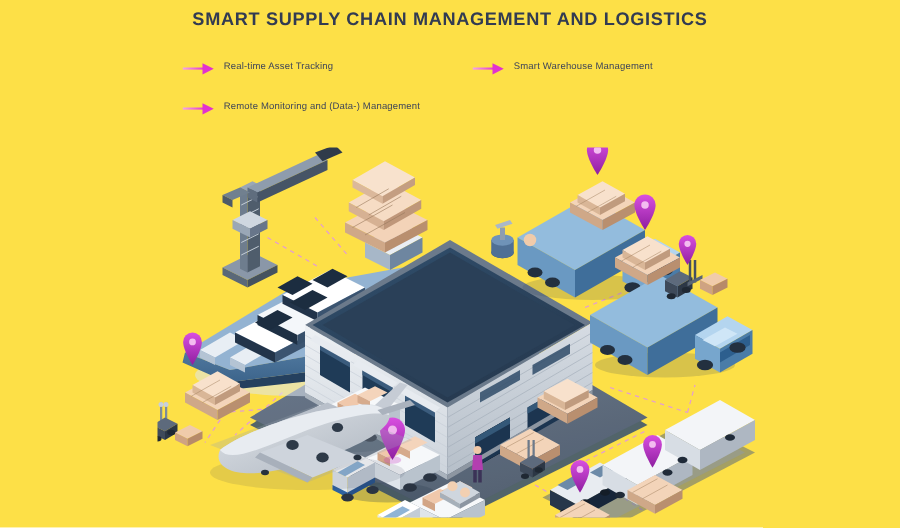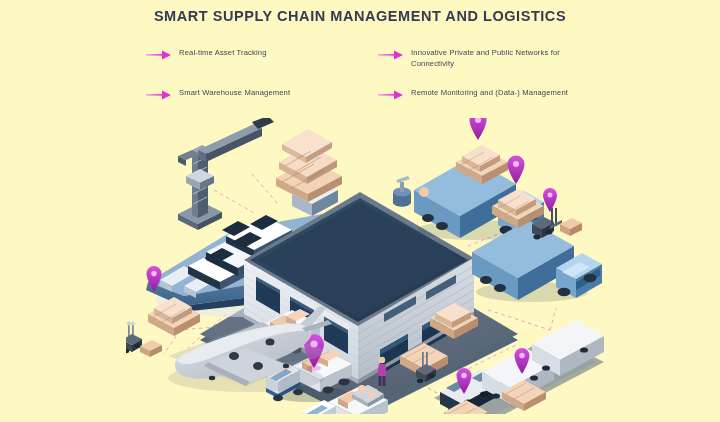--- a/index.html
+++ b/index.html
@@ -11,21 +11,21 @@
     width: 720px;
     height: 422px;
     overflow: hidden;
     font-family: "Liberation Sans", sans-serif;
     position: relative;
   }
   #page {
     position: relative;
     width: 720px;
     height: 422px;
-    background: #fef9c3;
+    background: #fde047;
   }
   .title {
     position: absolute;
     top: 8px;
     left: 0;
     width: 720px;
     text-align: center;
     font-family: "Liberation Sans", sans-serif;
     font-size: 14.5px;
     font-weight: bold;
@@ -89,27 +89,20 @@
             <stop offset="0" stop-color="#f3a9e8"></stop>
               <stop offset="1" stop-color="#e231cf"></stop>
           </linearGradient>
         </defs>
         <rect x="0" y="5" width="18" height="1.7" fill="url(#agr1)"></rect>
         <path d="M16 1.5 L25 6 L16 10.5 Z" fill="#e231cf"></path>
       </svg>
       <span class="legend-label">Real-time Asset Tracking</span>
     </div>
 
-    <div class="legend-item">
-      <svg class="legend-arrow" viewBox="0 0 26 12">
-        <rect x="0" y="5" width="18" height="1.7" fill="url(#agr1)"></rect>
-        <path d="M16 1.5 L25 6 L16 10.5 Z" fill="#e231cf"></path>
-      </svg>
-      <span class="legend-label">Innovative Private and Public Networks for Connectivity</span>
-    </div>
 
     <div class="legend-item">
       <svg class="legend-arrow" viewBox="0 0 26 12">
         <rect x="0" y="5" width="18" height="1.7" fill="url(#agr1)"></rect>
         <path d="M16 1.5 L25 6 L16 10.5 Z" fill="#e231cf"></path>
       </svg>
       <span class="legend-label">Smart Warehouse Management</span>
     </div>
 
     <div class="legend-item">

